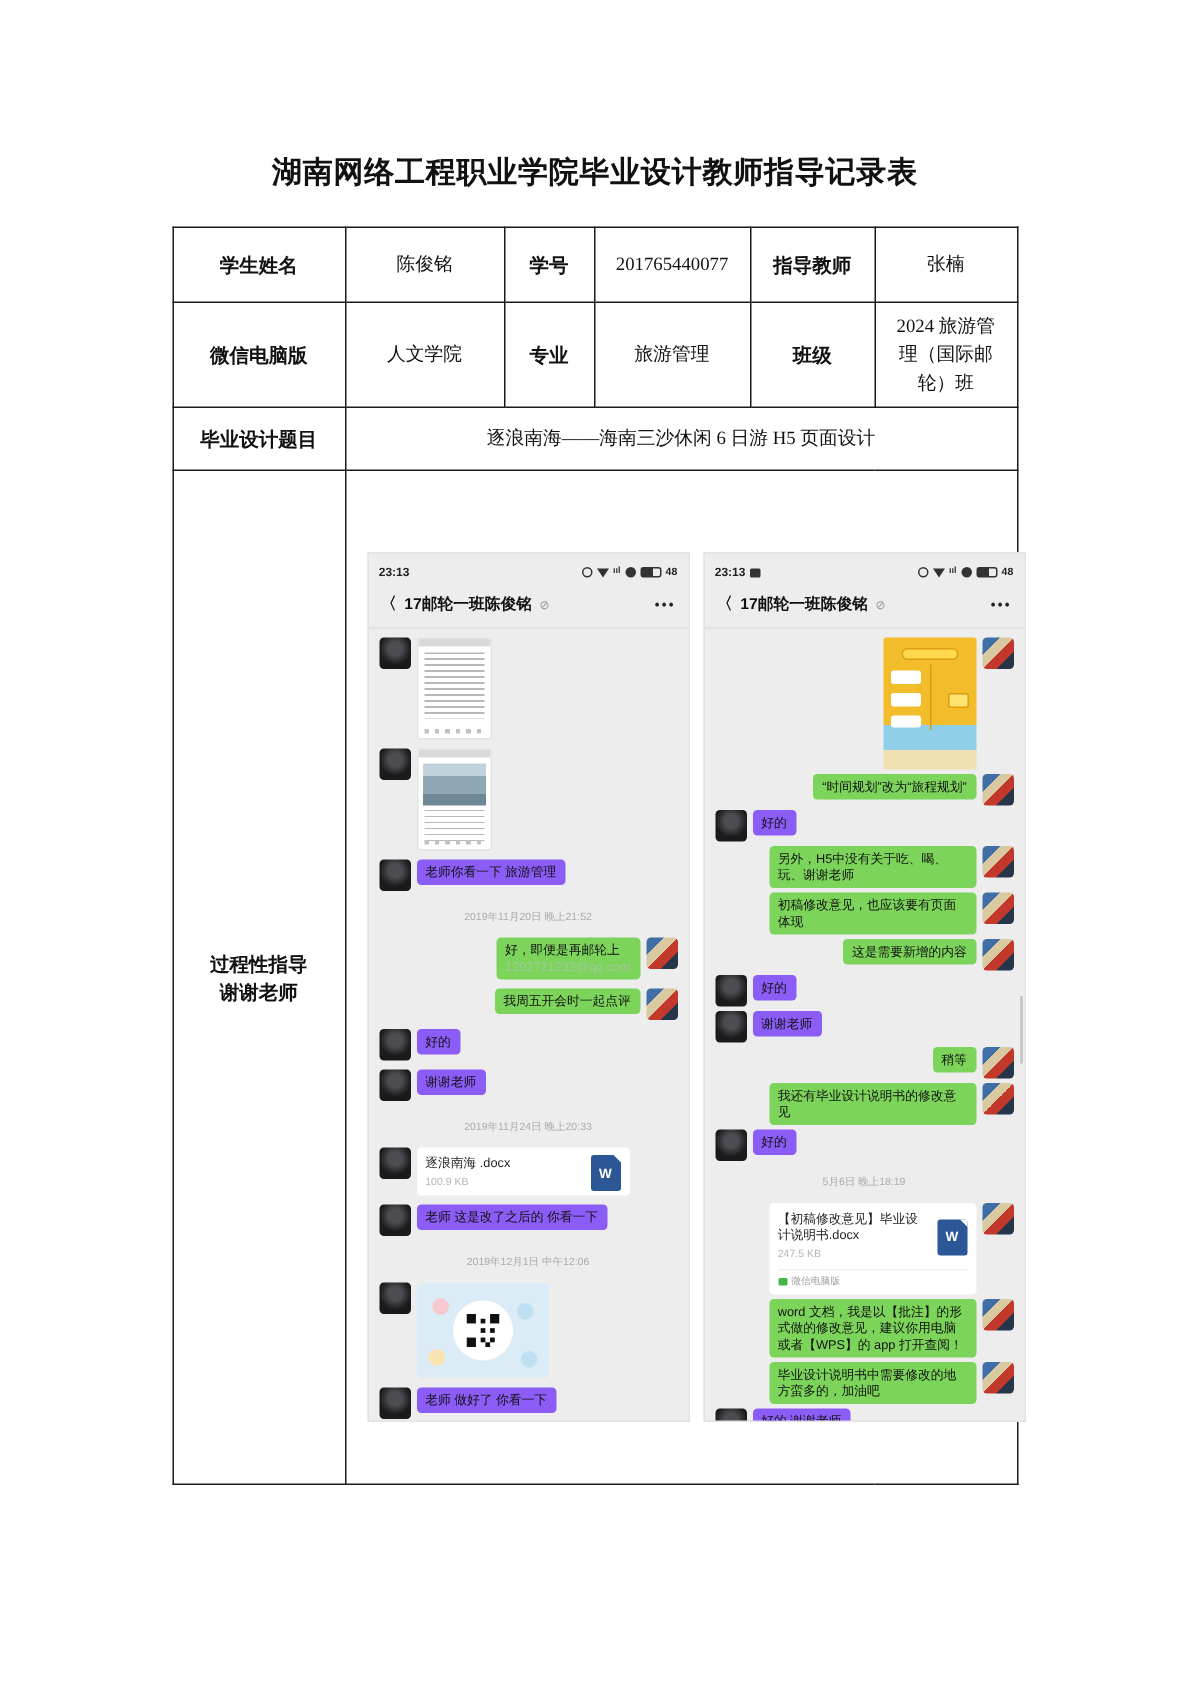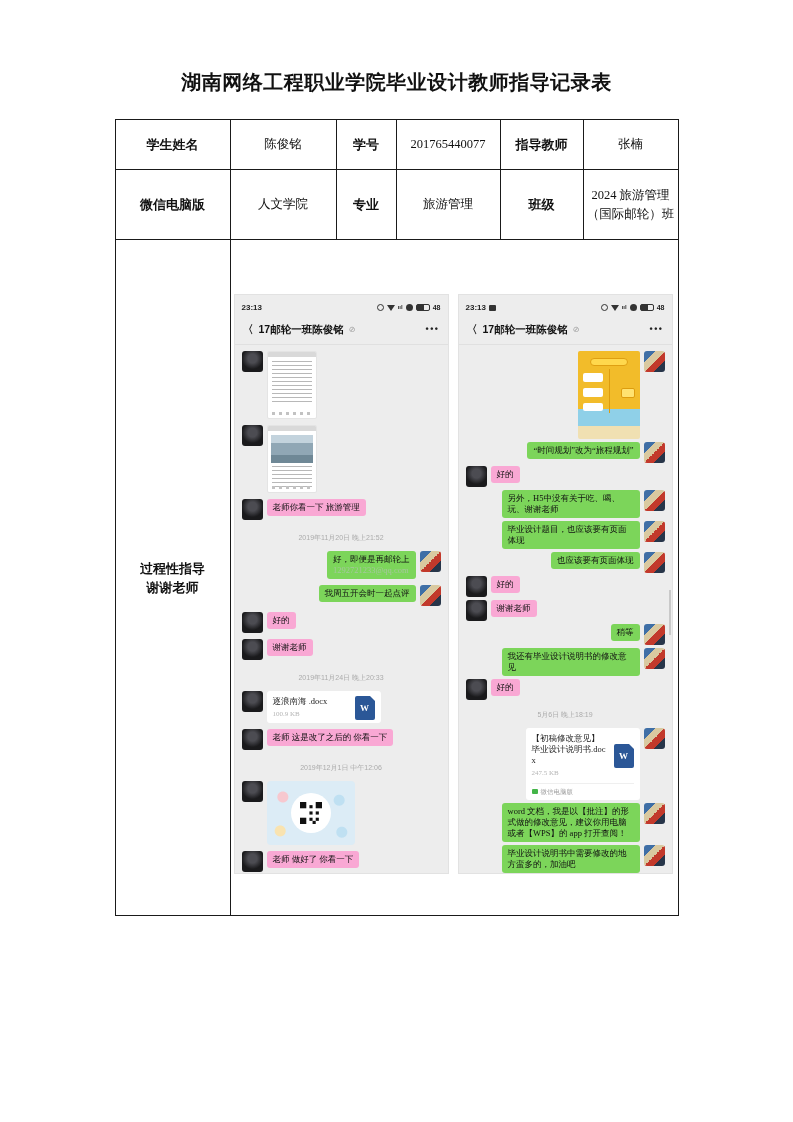--- a/index.html
+++ b/index.html
@@ -3,29 +3,29 @@
 <meta charset="utf-8">
 <style>
   * { margin:0; padding:0; box-sizing:border-box; }
   html,body { background:#ffffff; }
   .page {
     width:793px; height:1122px; background:#fff; position:relative;
     margin:0 auto; font-family:"Liberation Serif", serif; color:#111;
     overflow:hidden;
   }
   .doc-title {
-    padding-top:69px; text-align:center; font-size:20px; font-weight:bold;
+    padding-top:101px; text-align:center; font-size:20px; font-weight:bold;
     letter-spacing:0.5px;
   }
   table.info {
     margin:23px auto 0; border-collapse:collapse; width:563px; table-layout:fixed;
   }
   table.info th, table.info td {
     border:1.6px solid #1a1a1a; text-align:center; vertical-align:middle;
-    font-size:12.5px; padding:2px 1px; line-height:19px;
+    font-size:12.5px; padding:2px 12px; line-height:19px;
   }
   table.info th { font-weight:bold; font-size:13px; }
   td.record-cell { vertical-align:top; padding:0; }
   .chats { display:flex; gap:9px; padding:13px 0 0 2px; align-items:flex-start; }
 
   
   .phone {
     width:215px; height:580px; background:#ededed; border:1px solid #e2e2e2;
     overflow:hidden; font-family:"Liberation Sans", sans-serif; flex-shrink:0;
     position:relative; text-align:left;
@@ -59,30 +59,30 @@
   .phone.dense .msgs .row { margin-bottom:3px; }
   .row { display:flex; align-items:flex-start; gap:4px; }
   .row.right { justify-content:flex-end; }
   .avatar { width:21px; height:21px; border-radius:3px; flex-shrink:0; }
   .avatar.student { background:radial-gradient(circle at 50% 36%, #4c4c52 0 26%, #1a1a1c 62%); }
   .avatar.teacher {
     background:linear-gradient(135deg,#3f6fa6 0 28%, #d9c9a0 28% 50%, #c2392b 50% 72%, #273549 72%);
   }
   .bubble {
     max-width:150px; padding:3px 6px; border-radius:3px; font-size:8.5px;
-    line-height:11px; color:#111; word-break:break-all;font-family:Liberation Serif, serif;
-  }
-  .bubble.white { background:#f9a8d4; }
+    line-height:11px; color:#111; word-break:break-all;
+  }
+  .bubble.white { background:#8b5cf6; }
   .bubble.green { background:#7cd55a; }
   .phone.dense .bubble { max-width:138px; }
   .link { display:block; color:#a6c79e; }
   .time { text-align:center; font-size:7px; color:#ababab; padding:2px 0 4px; }
 
   
-  .bubble.file { background:#fff; width:114px; max-width:142px; padding:5px 6px 3px; }
+  .bubble.file { background:#fff; width:142px; max-width:142px; padding:5px 6px 3px; }
   .file-main { display:flex; gap:6px; align-items:center; }
   .file-info { flex:1; }
   .file-title { font-size:8.5px; line-height:11px; color:#222; }
   .file-size { font-size:7px; color:#b5b5b5; margin-top:2px; }
   .word-icon {
     width:20px; height:24px; background:#2b5797; border-radius:2px; position:relative;
     display:flex; align-items:center; justify-content:center; color:#fff;
     font-size:9px; font-weight:bold; flex-shrink:0;
   }
   .word-icon::before {
@@ -155,20 +155,24 @@
       <td>张楠</td>
     </tr>
     <tr style="height:70px">
       <th>微信电脑版</th>
       <td>人文学院</td>
       <th>专业</th>
       <td>旅游管理</td>
       <th>班级</th>
       <td>2024 旅游管理（国际邮轮）班</td>
     </tr>
+    <tr style="height:42px">
+      <th>毕业设计题目</th>
+      <td colspan="5">逐浪南海——海南三沙休闲 6 日游 H5 页面设计</td>
+    </tr>
     <tr style="height:676px">
       <th>
         <div>过程性指导</div>
         <div>谢谢老师</div>
       </th>
       <td colspan="5" class="record-cell">
         <div class="chats">
 
           <div class="phone">
             <div class="statusbar">
@@ -318,25 +322,25 @@
               </div>
               <div class="row left">
                 <div class="avatar student"></div>
                 <div class="bubble white">好的</div>
               </div>
               <div class="row right">
                 <div class="bubble green">另外，H5中没有关于吃、喝、玩、谢谢老师</div>
                 <div class="avatar teacher"></div>
               </div>
               <div class="row right">
-                <div class="bubble green">毕业设计题目，也应该要有页面体现</div>
-                <div class="avatar teacher"></div>
-              </div>
-              <div class="row right">
-                <div class="bubble green">也应该要有页面体现</div>
+                <div class="bubble green">初稿修改意见，也应该要有页面体现</div>
+                <div class="avatar teacher"></div>
+              </div>
+              <div class="row right">
+                <div class="bubble green">这是需要新增的内容</div>
                 <div class="avatar teacher"></div>
               </div>
               <div class="row left">
                 <div class="avatar student"></div>
                 <div class="bubble white">好的</div>
               </div>
               <div class="row left">
                 <div class="avatar student"></div>
                 <div class="bubble white">谢谢老师</div>
               </div>

